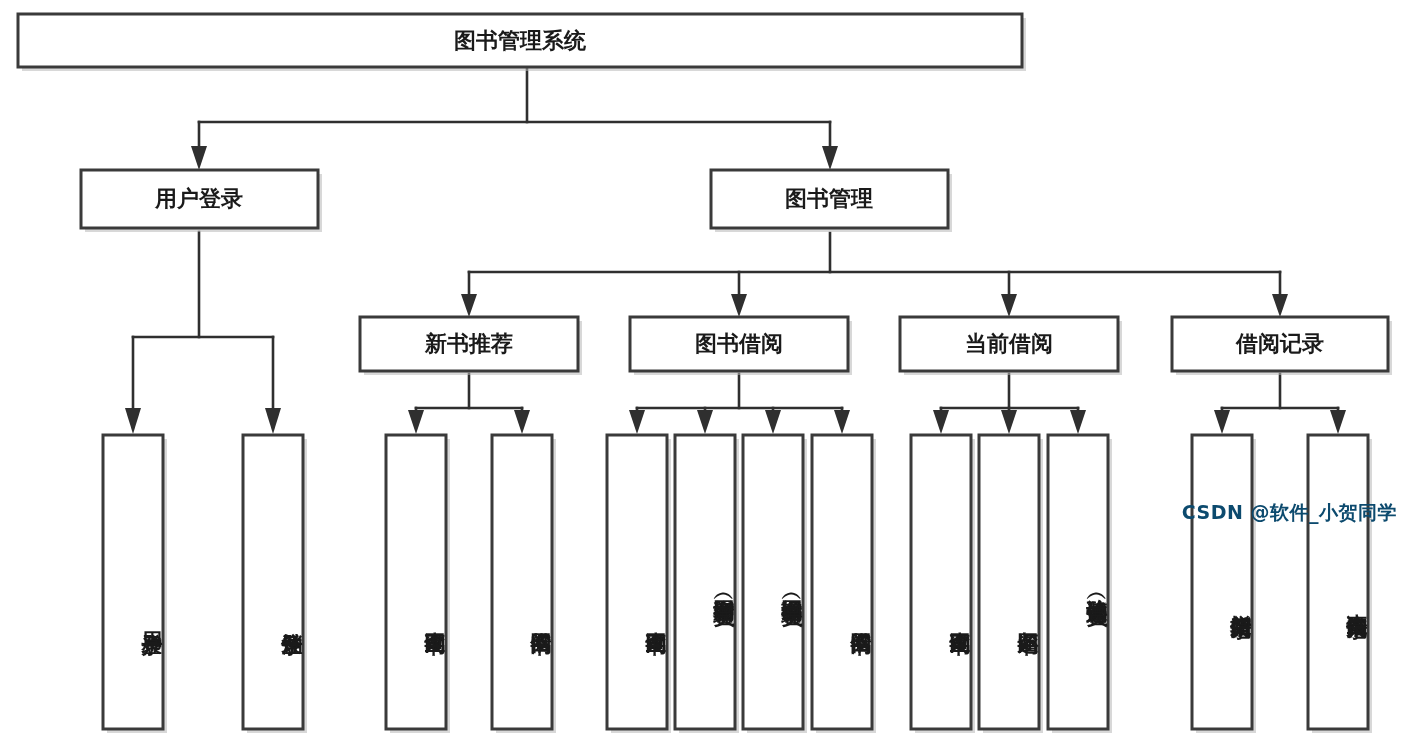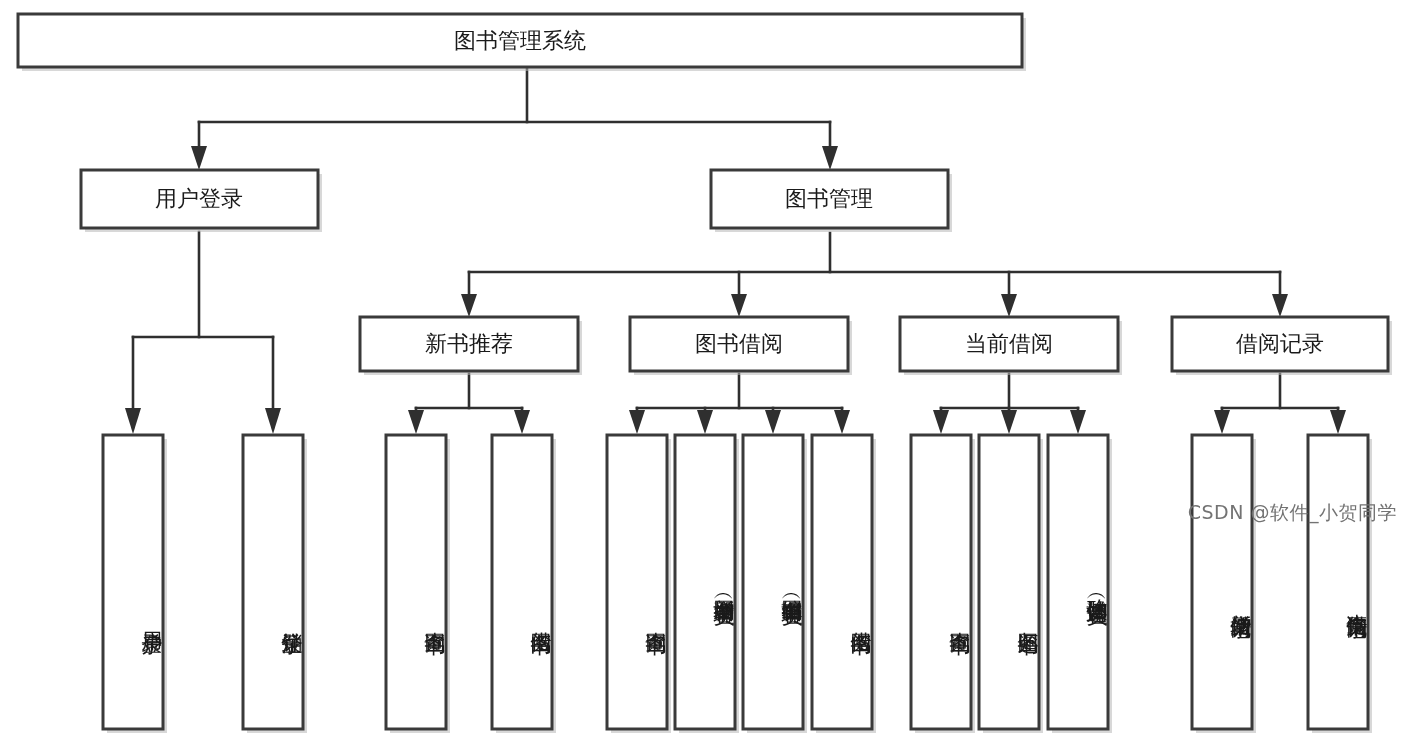--- a/index.html
+++ b/index.html
@@ -11,20 +11,21 @@
     width: 1405px;
     height: 747px;
     font-family: "DejaVu Sans", "Liberation Sans", sans-serif;
     overflow: hidden;
     position: relative;
   }
   #diagram-root {
     position: relative;
     width: 1405px;
     height: 532px;
+    font-weight: bold;
   }
   svg#tree-svg {
     position: absolute;
     top: 0;
     left: 0;
     width: 1405px;
     height: 747px;
   }
   .node-box {
     fill: #ffffff;
@@ -65,21 +66,21 @@
     align-items: flex-start;
     justify-content: center;
     pointer-events: none;
   }
   .watermark {
     position: absolute;
     right: 8px;
     bottom: 6px;
     font-family: "DejaVu Sans", "Liberation Sans", sans-serif;
     font-size: 19px;
-    color: #737373;
+    color: #0c4a6e;
     white-space: nowrap;
     letter-spacing: 0.5px;
   }
 </style>
 </head>
 <body>
 
 <div id="diagram-root">
 
   <svg id="tree-svg" viewBox="0 0 1405 747" xmlns="http://www.w3.org/2000/svg">

